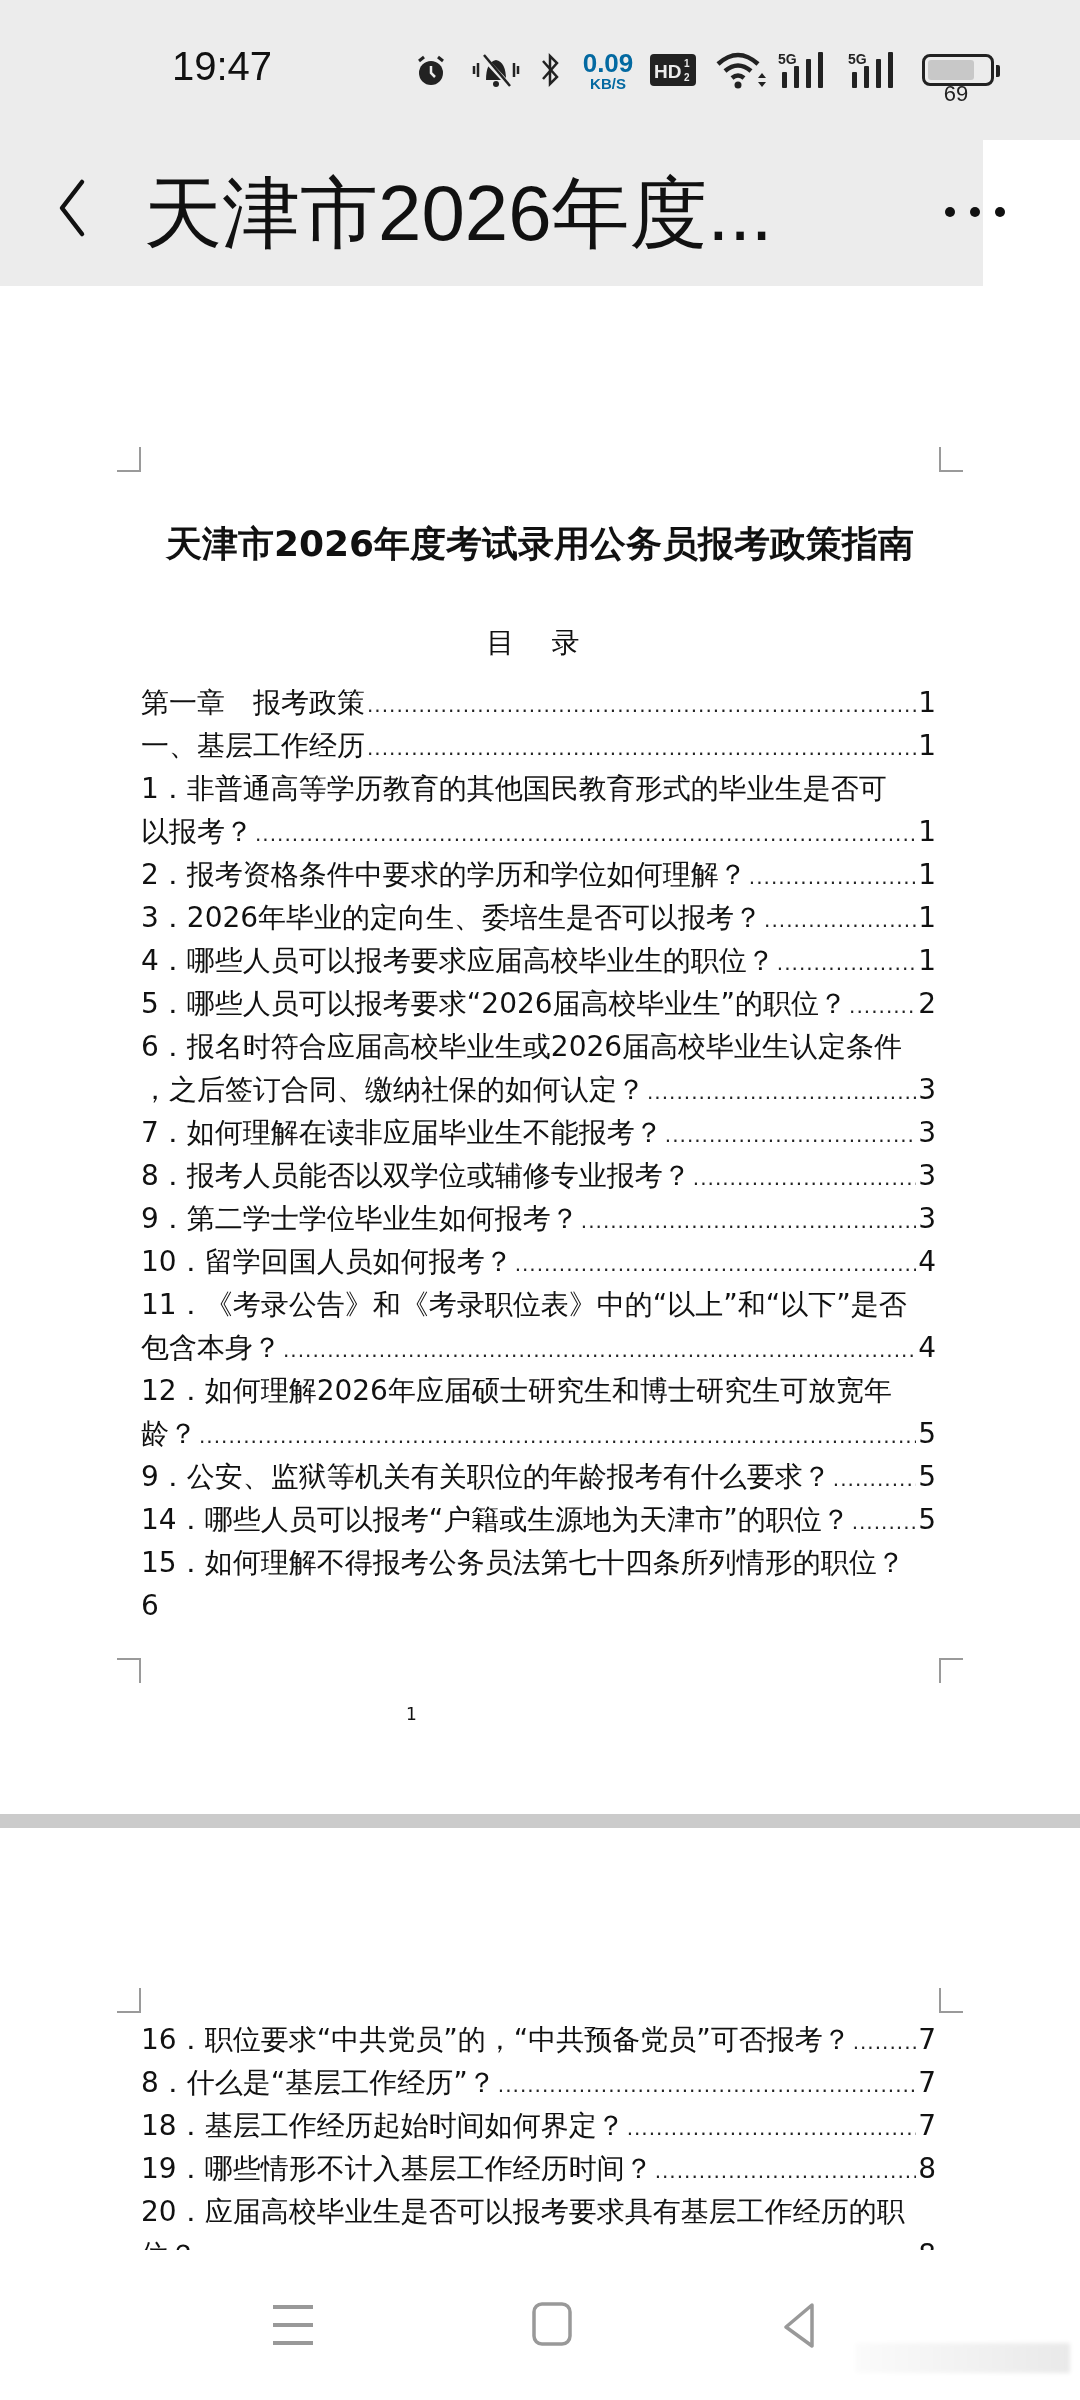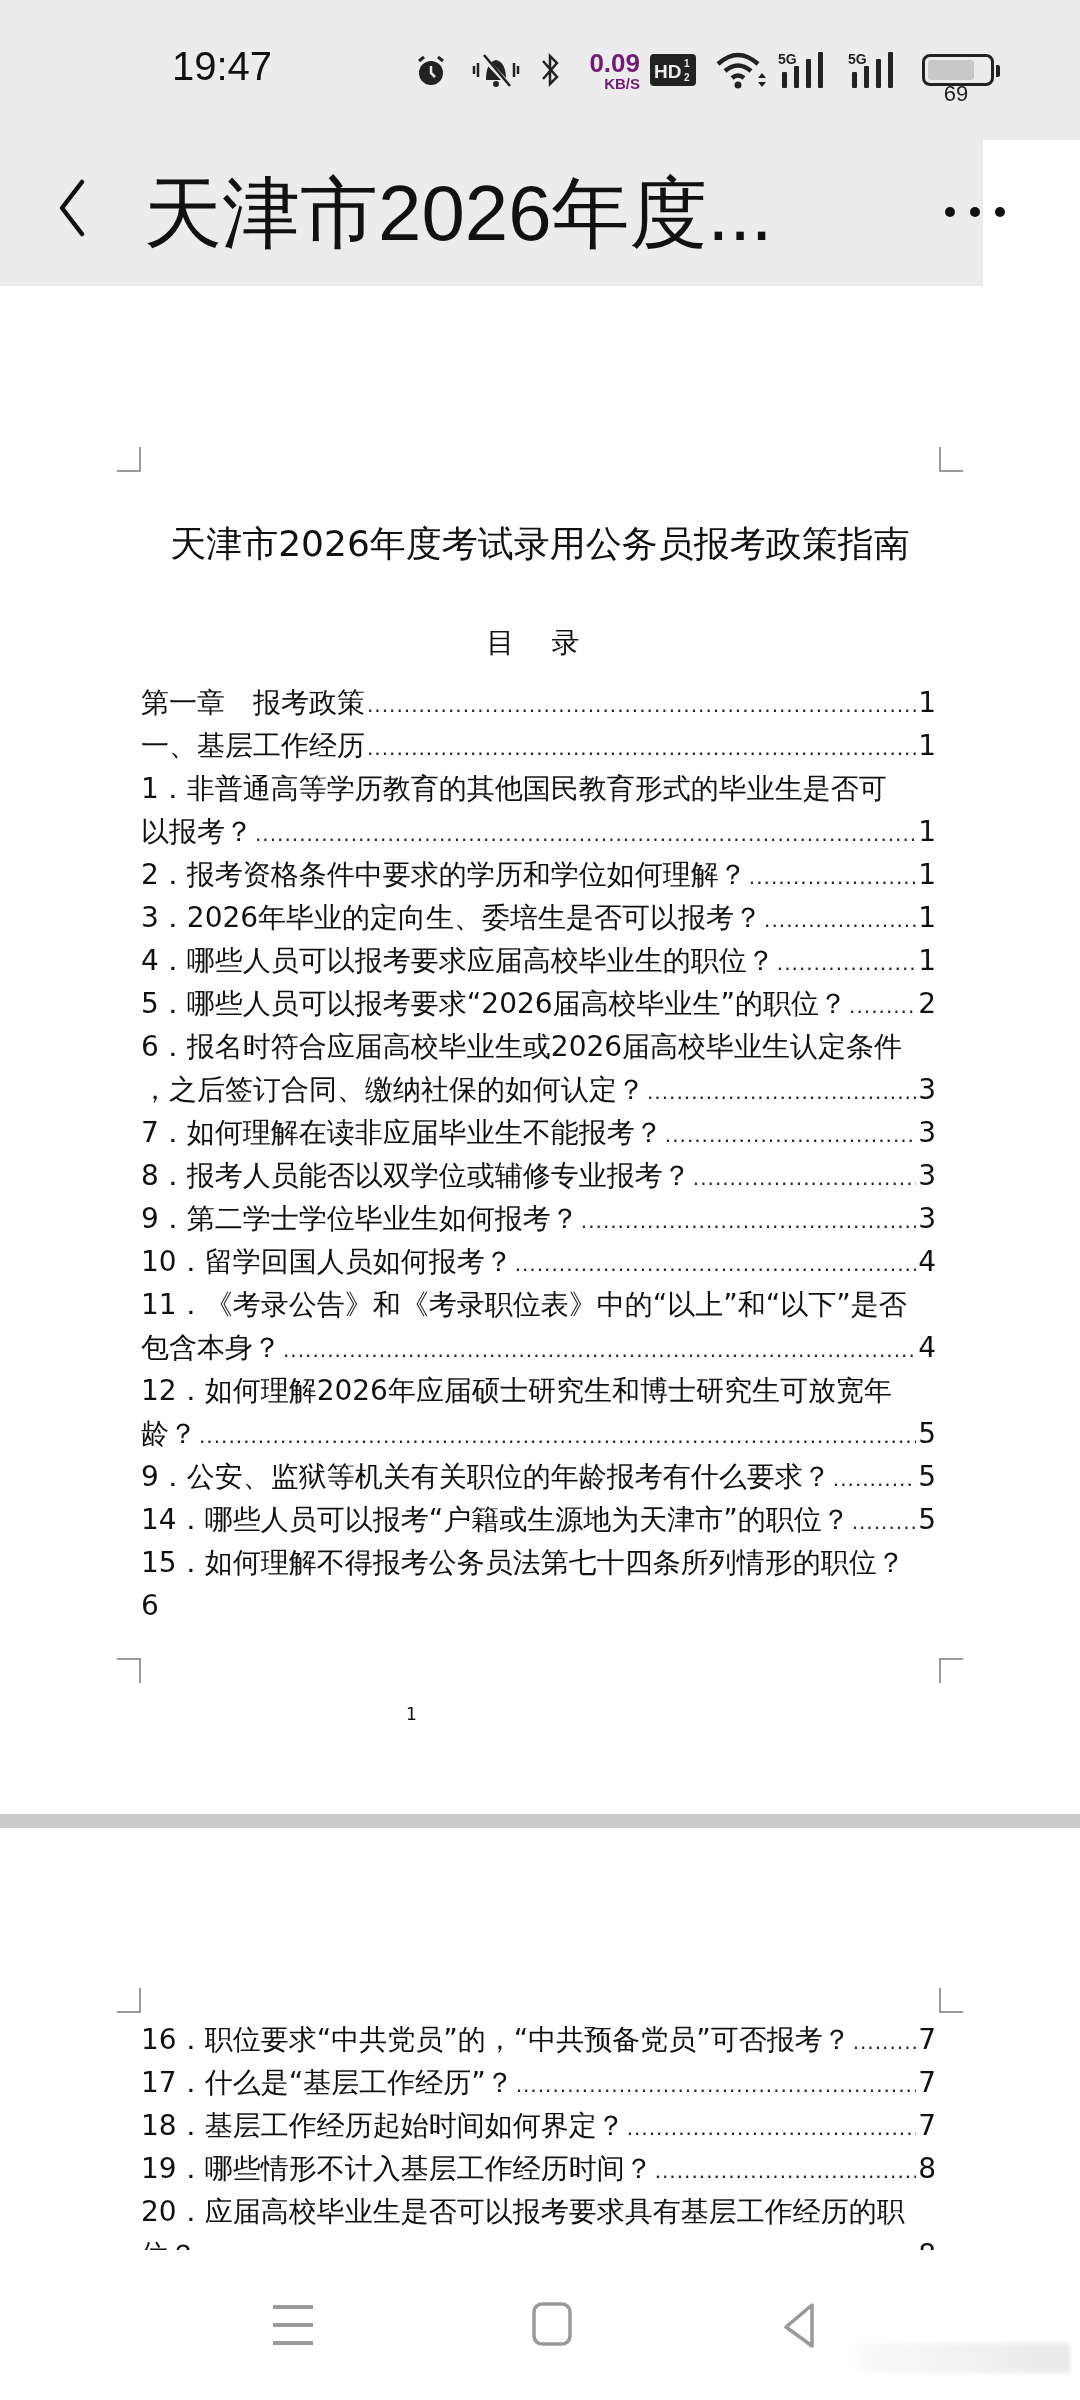--- a/index.html
+++ b/index.html
@@ -1,21 +1,21 @@
 <!DOCTYPE html>
 <html><head>
 <meta charset="utf-8">
 <style>
   html, body { margin:0; padding:0; }
   body { width:1080px; height:2400px; position:relative; overflow:hidden; background:#ffffff;
          font-family:"DejaVu Sans", "Liberation Sans", sans-serif; color:#111; }
   .statusbar { position:absolute; left:0; top:0; width:1080px; height:140px; background:#ececec; }
   .time { position:absolute; left:172px; top:44px; font-size:40px; color:#111; font-family:"Liberation Sans", sans-serif; }
   .sb-icon { position:absolute; top:48px; height:44px; display:flex; align-items:center; justify-content:center; }
-  .speed { position:absolute; left:576px; top:50px; width:64px; text-align:right; line-height:1; color:#701a75; font-family:"Liberation Sans", sans-serif; }
+  .speed { position:absolute; left:576px; top:50px; width:64px; text-align:center; line-height:1; color:#0369a1; font-family:"Liberation Sans", sans-serif; }
   .speed .v { font-size:26px; font-weight:bold; display:block; }
   .speed .u { font-size:15px; font-weight:bold; display:block; }
   .battery { position:absolute; left:922px; top:54px; width:72px; height:32px; border:3px solid #222; border-radius:8px; box-sizing:border-box; }
   .battery .fill { position:absolute; left:3px; top:3px; bottom:3px; width:46px; background:#c8c8c8; border-radius:3px; }
   .battery .lvl { position:absolute; left:0; right:4px; top:0; bottom:0; display:flex; align-items:center; justify-content:center; font-size:22px; color:#222; font-family:"Liberation Sans", sans-serif;margin-top:37px; }
   .battery .nub { position:absolute; right:-9px; top:8px; width:4px; height:12px; background:#222; border-radius:0 2px 2px 0; }
 
   .header { position:absolute; left:0; top:140px; width:944px; height:146px; background:#ececec;padding-left:39px; }
   .back { position:absolute; left:48px; top:28px; width:50px; height:80px; cursor:pointer; }
   .title { position:absolute; left:144px; top:18px; font-size:78px; color:#111; white-space:nowrap; line-height:110px; font-family:"Liberation Sans", sans-serif; }
@@ -132,21 +132,21 @@
         <circle cx="60" cy="32" r="5" fill="#111"></circle>
       </svg>
   </div>
 </div>
 
 <div class="doc">
 
   <div class="corner c-tl" style="left:117px;top:161px;"></div>
   <div class="corner c-tr" style="left:939px;top:161px;"></div>
 
-  <div class="doc-title" style="top:234px;">天津市2026年度考试录用公务员报考政策指南</div>
+  <div class="doc-title" style="top:234px;font-weight:bold;">天津市2026年度考试录用公务员报考政策指南</div>
   <div class="toc-heading" style="top:338px;">目 录</div>
 
   <div class="toc" style="top:395px;">
     <div class="toc-line">
         <span class="t">第一章　报考政策</span>
         <span class="dots"></span>
         <span class="p">1</span>
       </div>
     <div class="toc-line">
         <span class="t">一、基层工作经历</span>
@@ -240,21 +240,21 @@
   <div class="corner c-tl" style="left:117px;top:1702px;"></div>
   <div class="corner c-tr" style="left:939px;top:1702px;"></div>
 
   <div class="toc" style="top:1732px;">
     <div class="toc-line">
         <span class="t">16．职位要求“中共党员”的，“中共预备党员”可否报考？</span>
         <span class="dots"></span>
         <span class="p">7</span>
       </div>
     <div class="toc-line">
-        <span class="t">17．什么是“基层工作经历”？</span>
+        <span class="t">8．什么是“基层工作经历”？</span>
         <span class="dots"></span>
         <span class="p">7</span>
       </div>
     <div class="toc-line">
         <span class="t">18．基层工作经历起始时间如何界定？</span>
         <span class="dots"></span>
         <span class="p">7</span>
       </div>
     <div class="toc-line">
         <span class="t">19．哪些情形不计入基层工作经历时间？</span>

